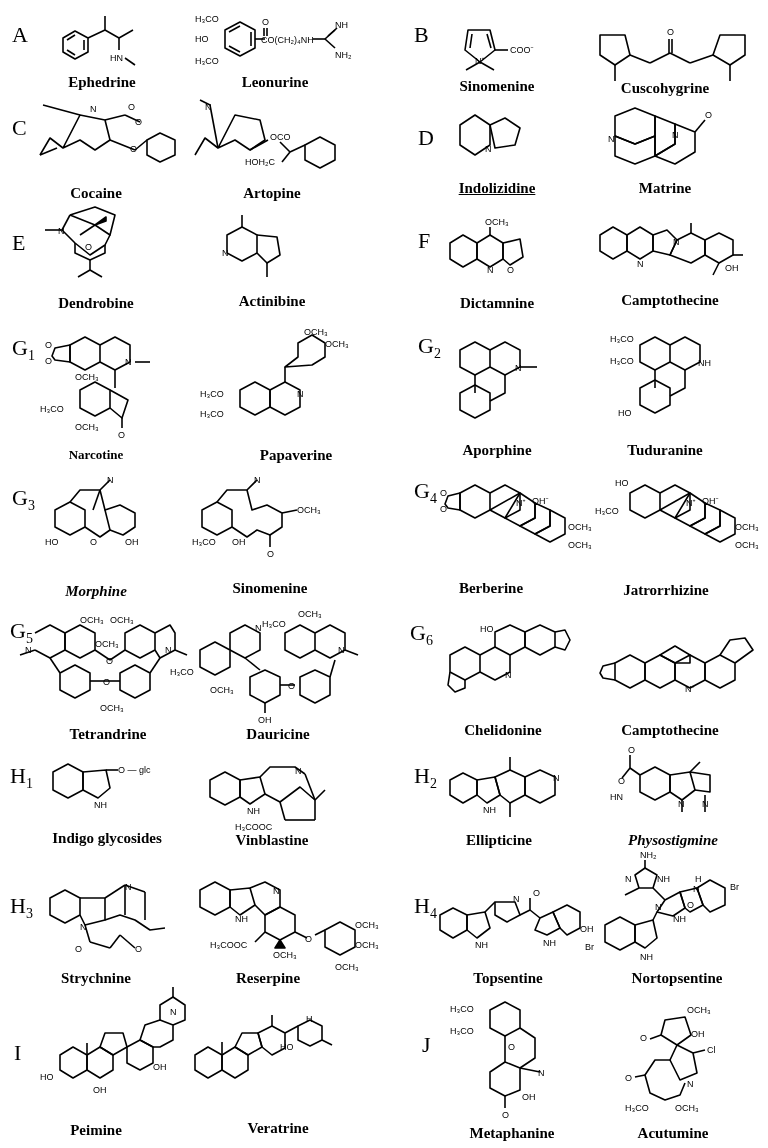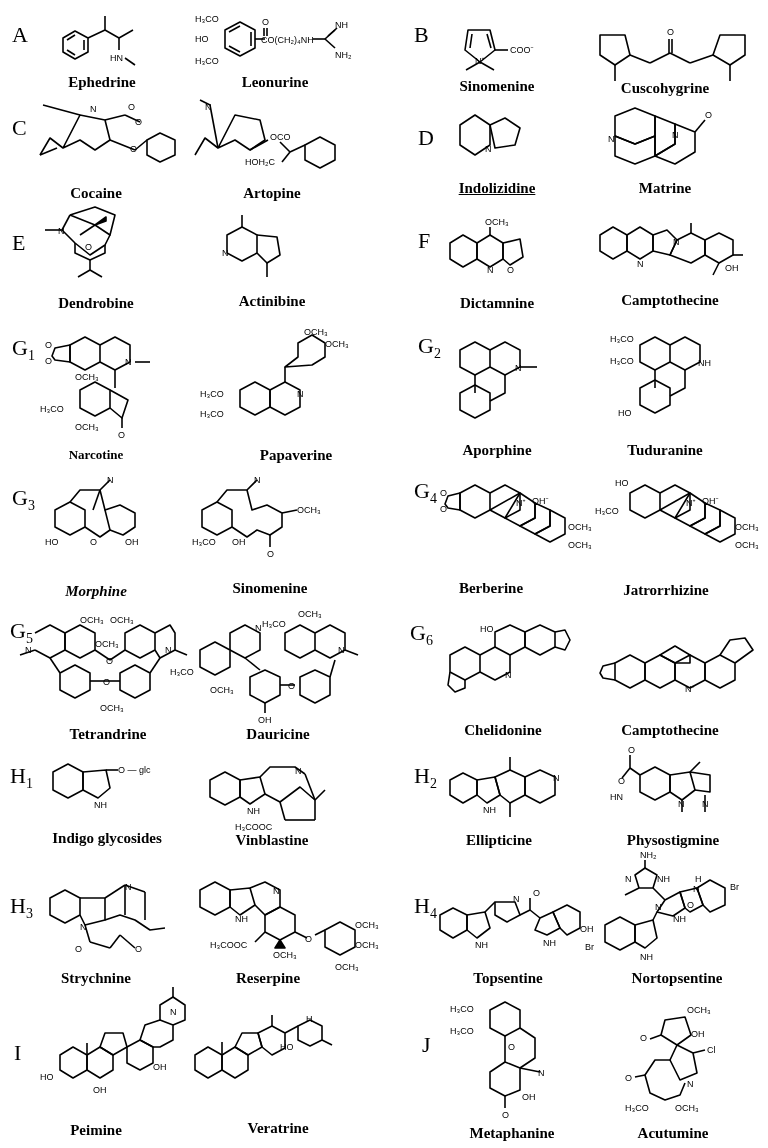--- a/index.html
+++ b/index.html
@@ -433,21 +433,21 @@
     <line x1="95" y1="45" x2="95" y2="62"></line>
   <line x1="30" y1="25" x2="20" y2="18"></line>
     <line x1="20" y1="18" x2="20" y2="5"></line>
     <line x1="20" y1="18" x2="12" y2="28"></line>
   <text x="18" y="3">O</text>
     <text x="8" y="34">O</text>
     <text x="0" y="50">HN</text>
   <text x="68" y="57">N</text>
     <text x="92" y="57">N</text>
 </svg>
-<div class="name" style="left:673px;top:832px;">Physostigmine</div>
+<div class="name" style="left:673px;top:832px;font-style:italic;">Physostigmine</div>
 
 <div class="panel-letter" style="left:10px;top:893px;"><span>H</span><sub>3</sub></div>
 <svg class="mol" style="left:45px;top:880px;" width="130" height="85">
   <polygon points="5,18 20,10 35,18 35,35 20,43 5,35"></polygon>
   <polyline points="35,18 60,18 60,40 40,45 35,35"></polyline>
     <line x1="60" y1="18" x2="80" y2="5"></line>
     <line x1="80" y1="5" x2="100" y2="12"></line>
     <line x1="100" y1="12" x2="100" y2="40"></line>
   <polyline points="60,40 75,35 90,40 105,50 120,48"></polyline>
     <line x1="40" y1="45" x2="45" y2="62"></line>

